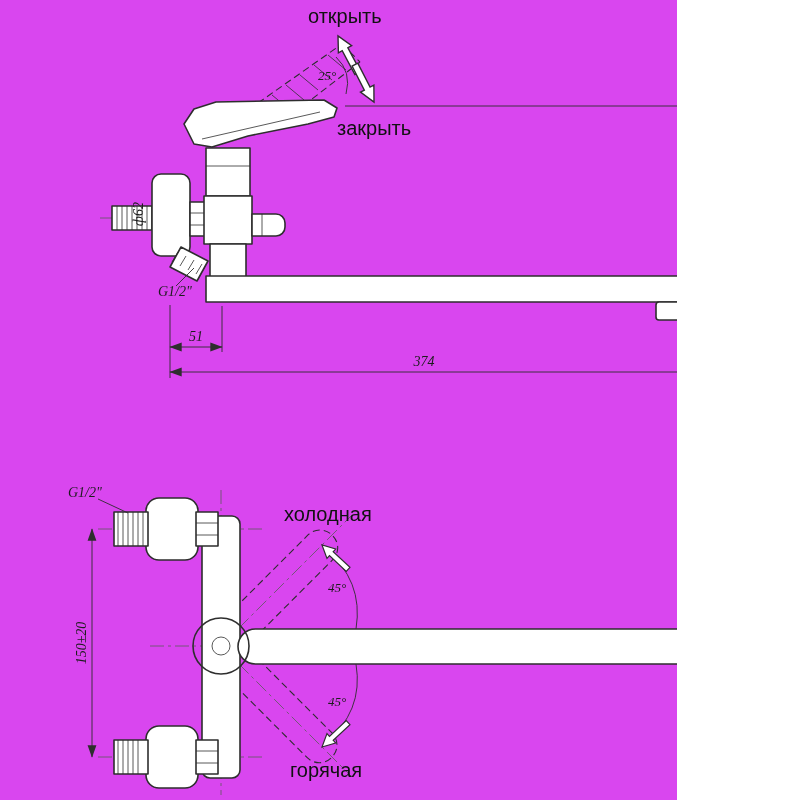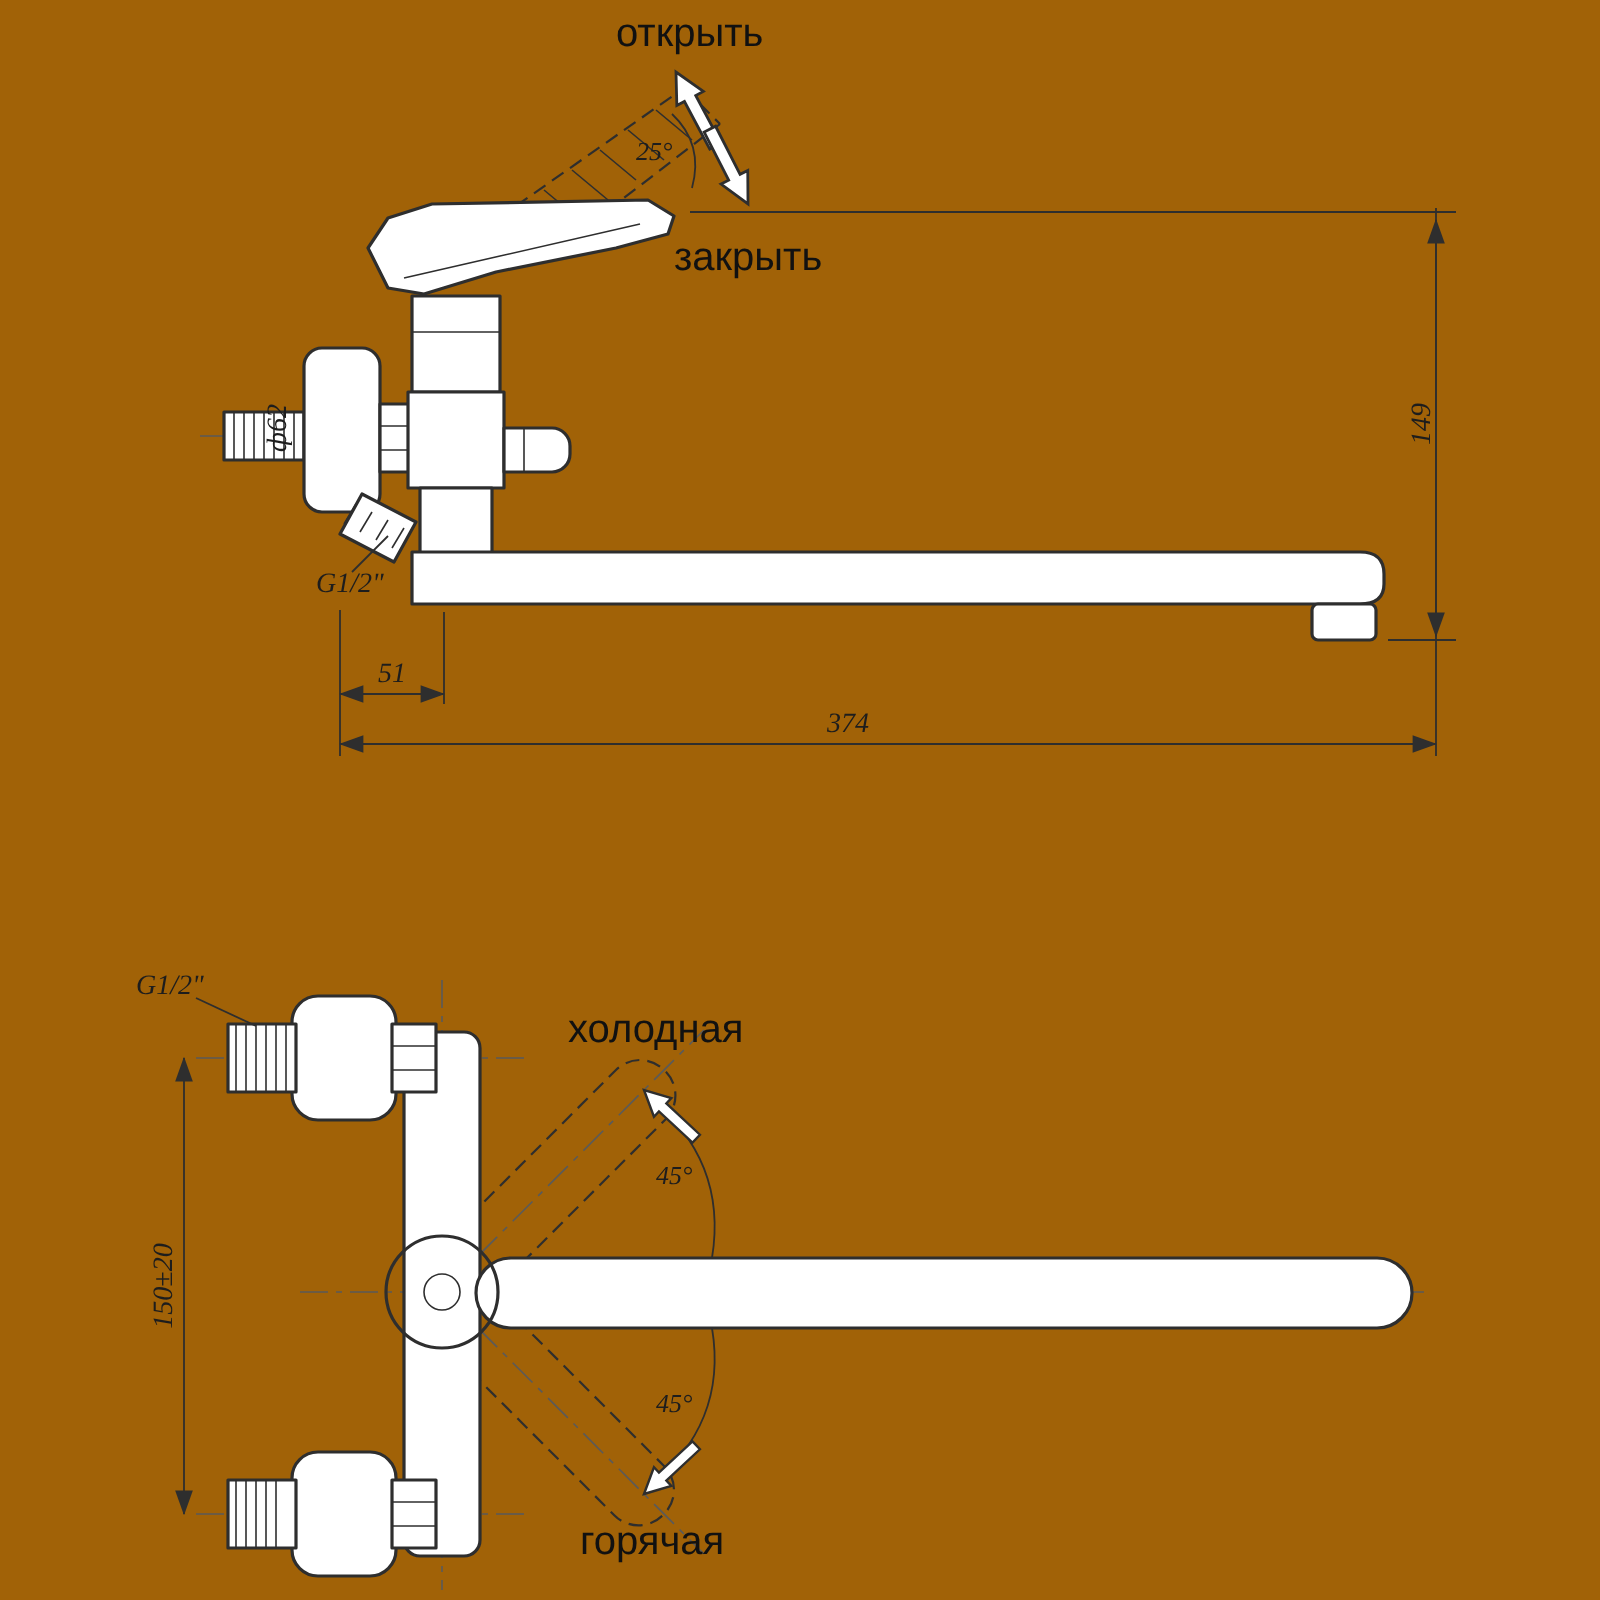--- a/index.html
+++ b/index.html
@@ -1,16 +1,16 @@
 <!DOCTYPE html>
 <html><head>
 <meta charset="utf-8">
 <style>
   html,body{margin:0;padding:0;background:#fff;}
-  .page{width:800px;height:800px;background:#a16207;position:relative;overflow:hidden;}
+  .page{width:677px;height:800px;background:#d946ef;position:relative;overflow:hidden;}
   svg{display:block;}
   .ln{stroke:#2e2e2e;stroke-width:1.6;fill:none;stroke-linejoin:round;}
   .f{fill:#fff;}
   .tn{stroke:#2e2e2e;stroke-width:0.8;fill:none;}
   .dash{stroke:#2e2e2e;stroke-width:1.1;fill:none;stroke-dasharray:7 4;}
   .cl{stroke:#5a5a5a;stroke-width:0.8;fill:none;stroke-dasharray:14 4 3 4;}
   .dl{stroke:#2e2e2e;stroke-width:0.9;fill:none;}
   .oarr{fill:#fff;stroke:#2e2e2e;stroke-width:1.4;}
   .lbl{font:20px "Liberation Sans", sans-serif;fill:#111;}
   .dim-t{font:italic 14px "Liberation Serif", serif;fill:#1d1d1d;}

